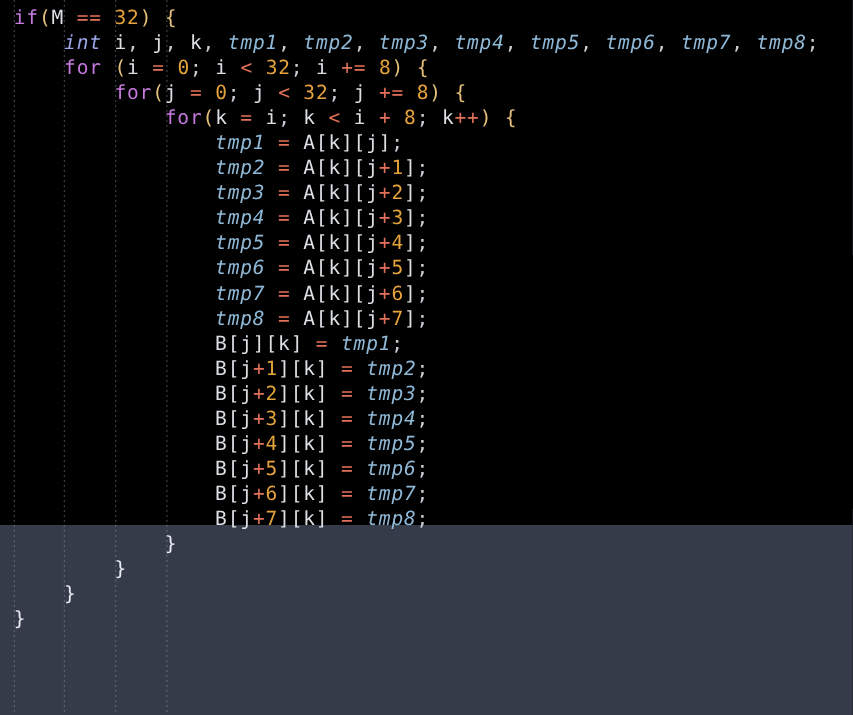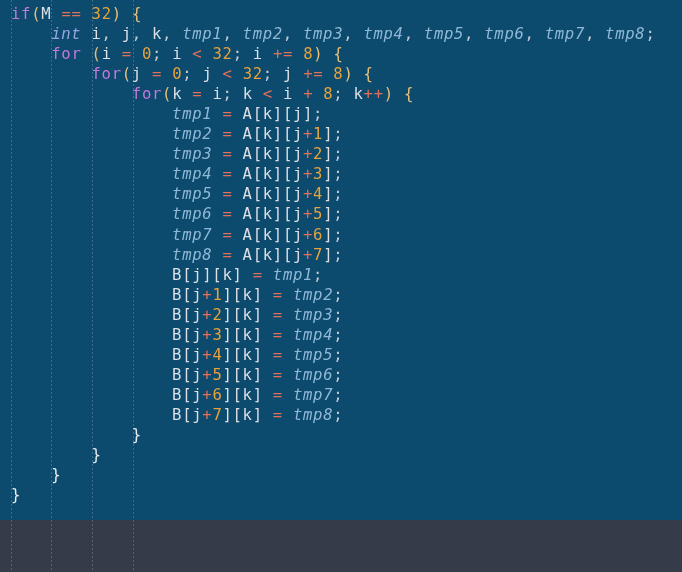--- a/index.html
+++ b/index.html
@@ -11,22 +11,22 @@
   body {
     width: 682px;
     height: 572px;
     overflow: hidden;
     font-family: "DejaVu Sans Mono", "Liberation Mono", monospace;
   }
 
   #code-viewer {
     position: relative;
     width: 682px;
-    height: 520px;
-    background: #0c4a6e;
+    height: 420px;
+    background: #000000;
     box-sizing: border-box;
   }
 
   
   #indent-guides {
     position: absolute;
     top: 0;
     left: 0;
     width: 682px;
     height: 572px;
@@ -58,21 +58,21 @@
     letter-spacing: 0.68px;
     white-space: pre;
     color: #dcdfe4;
     -webkit-font-smoothing: antialiased;
   }
 
   .ln { display: block; height: 20.05px; }
 
   
   .kw   { color: #c678dd; }
-  .type { color: #9aa6e8; font-style: italic; font-family: Liberation Mono, monospace; }
+  .type { color: #9aa6e8; font-style: italic; }
   .var  { color: #8fb8d6; font-style: italic; }
   .id   { color: #dcdfe4; }
   .op   { color: #e3705a; }
   .num  { color: #e5a33c; }
   .brc  { color: #e5c07b; }
   .pun  { color: #c8ccd4; }
   .cbr  { color: #e8ecf2; }
 </style>
 </head>
 <body>

